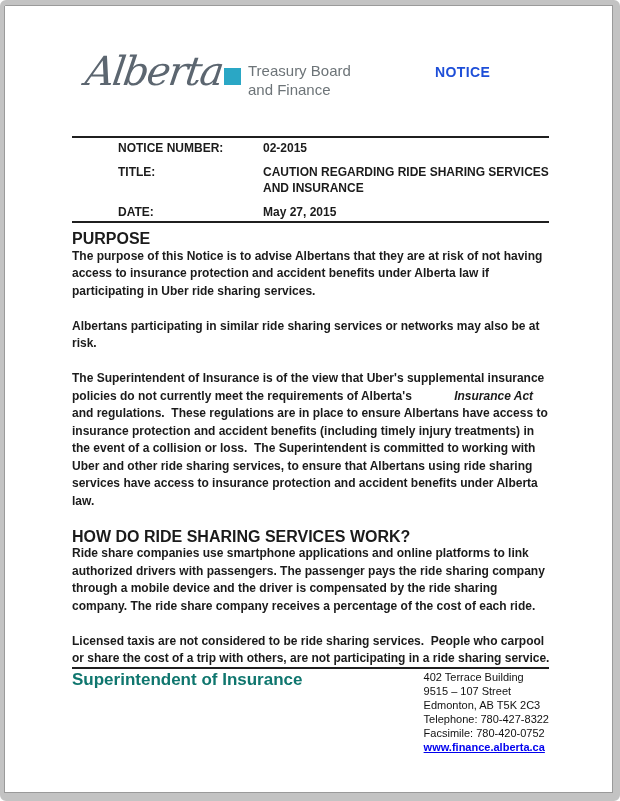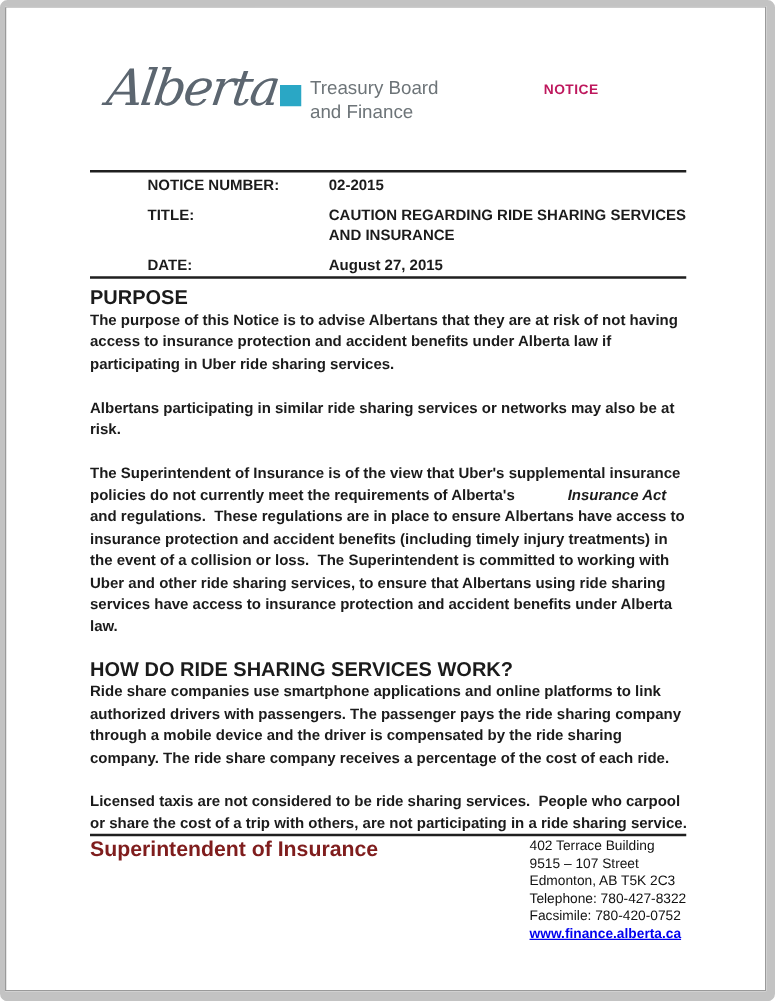--- a/index.html
+++ b/index.html
@@ -63,23 +63,23 @@
     margin-bottom: 9px;
   }
   .dept {
     position: absolute; left: 136px; top: 61px;
     font-size: 15px; line-height: 19px;
     color: var(--dept-gray);
     margin-left: 40px;
   }
   .notice-label {
     position: absolute; left: 363px; top: 64px;
-    font-size: 11px; font-weight: bold;
+    font-size: 14px; font-weight: bold;
     letter-spacing: 0.4px;
-    color: #be185d;
+    color: #1d4ed8;
   }
   
   .rule {
     position: absolute; left: 0; width: 477px;
     height: 2px; background: #1f1f1f;
   }
   .rule-1 { top: 136px; }
   .rule-2 { top: 221px; }
   .rule-3 { top: 667px; }
   
@@ -105,21 +105,21 @@
     font-weight: bold;
   }
   .italic { font-style: italic; margin-left: 39px; }
   
   .footer {
     position: absolute; left: 0; top: 670px; width: 477px;
     display: flex; justify-content: space-between;
   }
   .footer-title {
     font-size: 17px; font-weight: bold; line-height: 20px;
-    color: #7f1d1d;
+    color: #0f766e;
   }
   .address {
     text-align: left;
     font-size: 11px; line-height: 14px;
     color: #111;
   }
   .address a {
     color: var(--link-blue);
     text-decoration: underline;
     font-weight: bold;
@@ -147,21 +147,21 @@
       <div class="meta-row">
         <div class="meta-label">NOTICE NUMBER:</div>
         <div class="meta-value">02-2015</div>
       </div>
       <div class="meta-row">
         <div class="meta-label">TITLE:</div>
         <div class="meta-value">CAUTION REGARDING RIDE SHARING SERVICES AND INSURANCE</div>
       </div>
       <div class="meta-row">
         <div class="meta-label">DATE:</div>
-        <div class="meta-value">August 27, 2015</div>
+        <div class="meta-value">May 27, 2015</div>
       </div>
     </div>
     <div class="rule rule-2"></div>
 
     <div class="body">
       <h2>PURPOSE</h2>
       <p>The purpose of this Notice is to advise Albertans that they are at risk of not having access to insurance protection and accident benefits under Alberta law if participating in Uber ride sharing services.</p>
       <p>Albertans participating in similar ride sharing services or networks may also be at risk.</p>
       <p><span>The Superintendent of Insurance is of the view that Uber's supplemental insurance policies do not currently meet the requirements of Alberta's </span><span class="italic">Insurance Act</span><span> and regulations.  These regulations are in place to ensure Albertans have access to insurance protection and accident benefits (including timely injury treatments) in the event of a collision or loss.  The Superintendent is committed to working with Uber and other ride sharing services, to ensure that Albertans using ride sharing services have access to insurance protection and accident benefits under Alberta law.</span></p>
       <h2>HOW DO RIDE SHARING SERVICES WORK?</h2>

